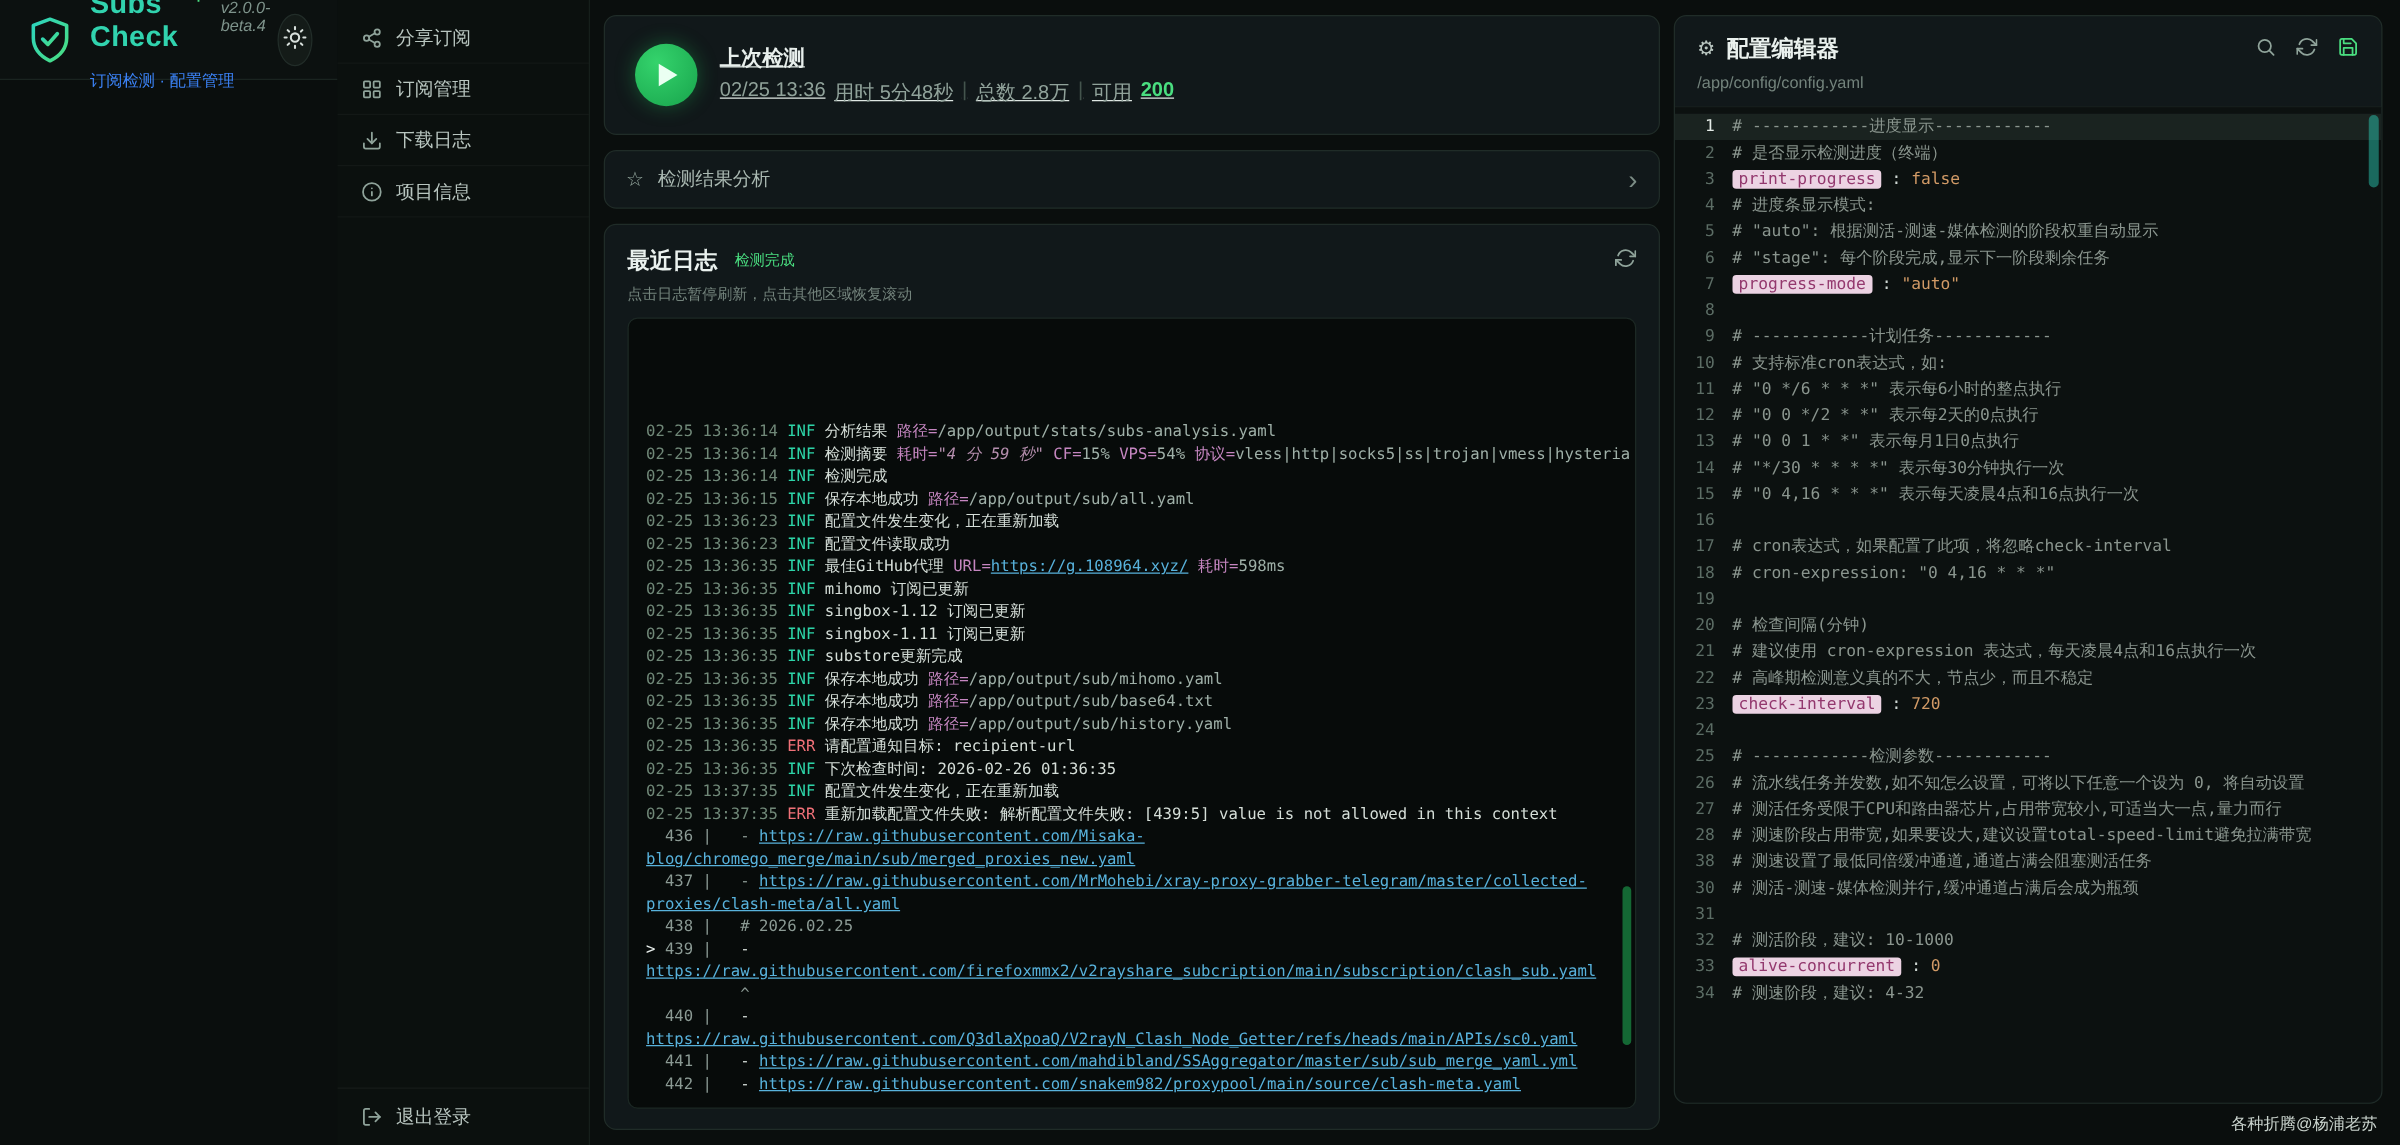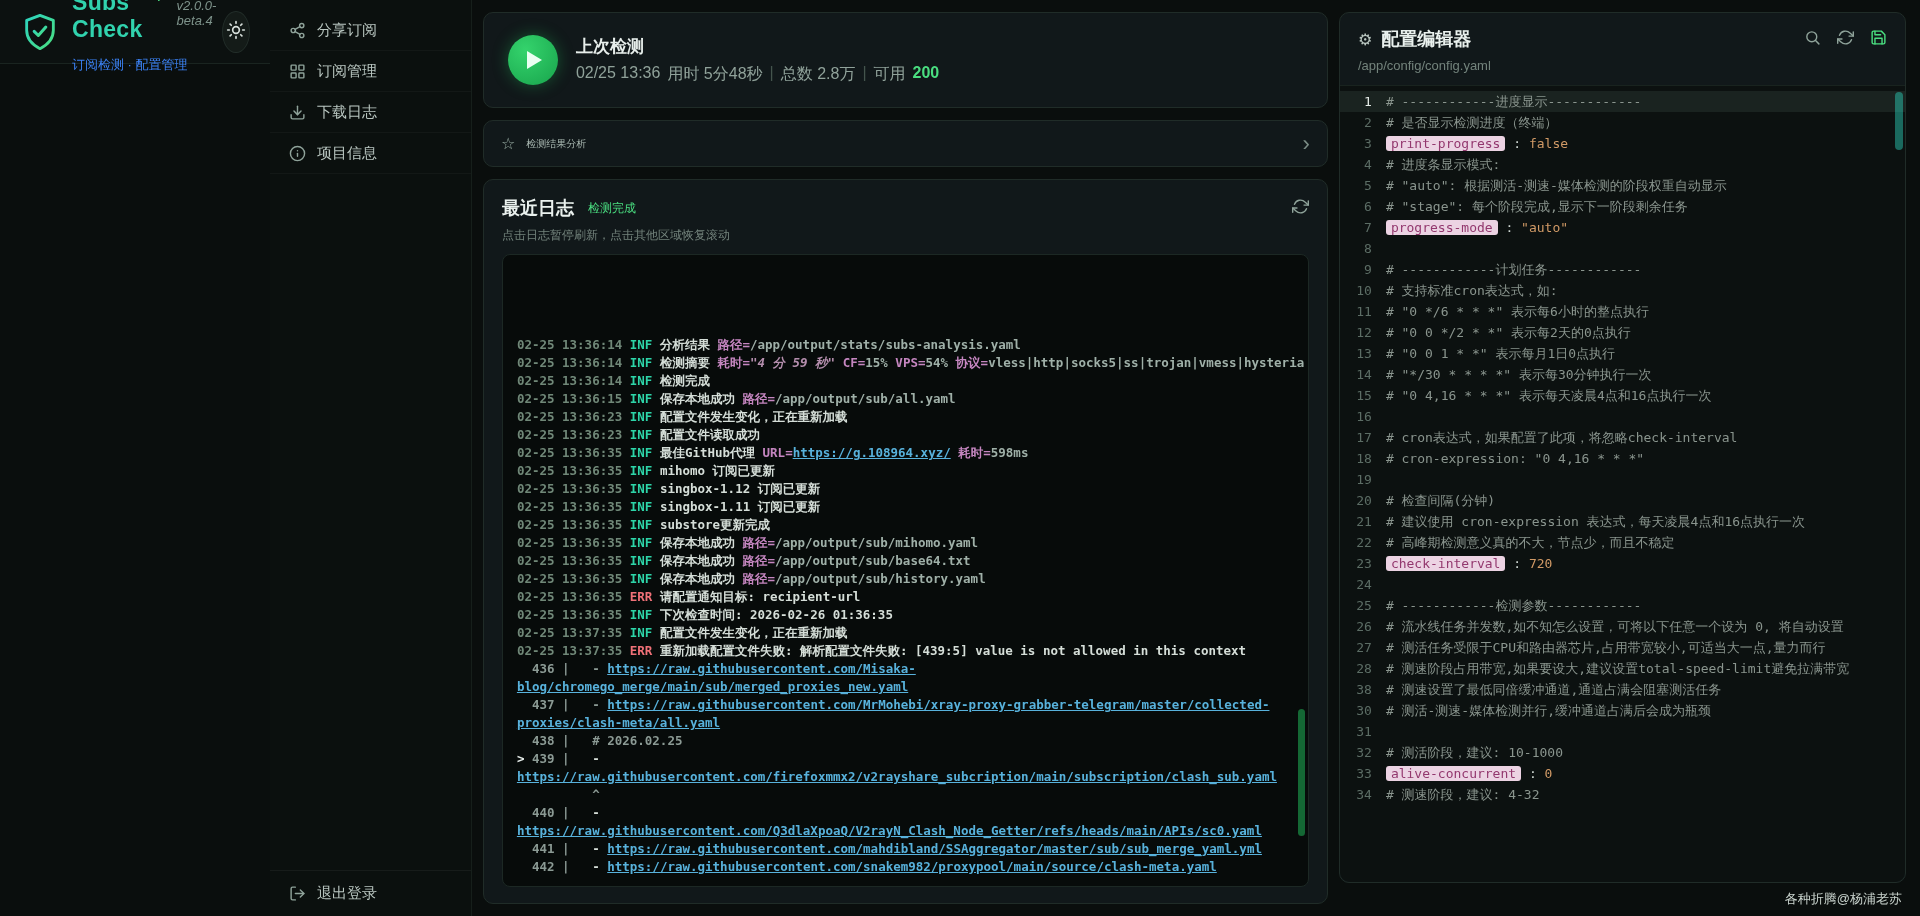--- a/index.html
+++ b/index.html
@@ -36,50 +36,50 @@
     font-size:15px; color:#b9c6c0; border-bottom:1px solid rgba(255,255,255,0.035); cursor:pointer; }
   .side-ic { display:flex; align-items:center; }
   .side-ic svg { width:17px; height:17px; stroke:#8fa39a; }
   .side-item.logout { margin-top:auto; border-bottom:none; border-top:1px solid rgba(255,255,255,0.05); height:46px; }
 
   
   .main-col { width:845px; flex:0 0 845px; margin:12px 0 12px 11px;
     display:flex; flex-direction:column; gap:12px; min-height:0; }
   .card { background:#11181a; border:1px solid #202c28; border-radius:10px; }
 
-  .card-last { height:96px; flex:0 0 96px; display:flex; align-items:center; padding:0 24px; gap:18px; }
+  .card-last { height:96px; flex:0 0 96px; display:flex; align-items:center; padding:0 24px; gap:18px;text-decoration:underline; }
   .play-btn { width:50px; height:50px; border-radius:50%; border:none; cursor:pointer;
     background:radial-gradient(circle at 35% 30%, #34d36c, #18a44c);
     box-shadow:0 0 16px rgba(34,197,94,.35); display:flex; align-items:center; justify-content:center; }
   .play-tri { width:0; height:0; border-left:15px solid #eafff2;
     border-top:9px solid transparent; border-bottom:9px solid transparent; margin-left:4px; }
   .last-title { font-size:17px; font-weight:bold; color:#e8efec; margin-bottom:6px; }
   .last-stats { display:flex; align-items:flex-start; gap:7px; font-size:16px; color:#90a29a; }
   .last-stats .sep { color:#44544d; }
   .last-stats .avail { color:#4ade80; font-weight:bold; }
 
   .card-analysis { height:47px; flex:0 0 47px; display:flex; align-items:center;
     padding:0 17px; gap:11px; cursor:pointer; }
   .star { font-size:16px; color:#93a69d; }
-  .an-label { font-size:10px; color:#aab9b2; }
+  .an-label { font-size:15px; color:#aab9b2; }
   .chev { margin-left:auto; font-size:22px; color:#7b8c85; line-height:1; }
 
   .card-logs { flex:1; min-height:0; display:flex; flex-direction:column; padding:16px 18px 16px; }
   .logs-head { display:flex; align-items:center; gap:10px; }
   .logs-title { font-size:18px; font-weight:bold; color:#eaf1ee; }
   .logs-badge { font-size:12px; color:#4ade80; padding:1px 4px; }
   .icon-btn { background:none; border:none; color:#8fa39a; cursor:pointer; display:flex; align-items:center; }
   .icon-btn svg { width:17px; height:17px; }
   .logs-head .icon-btn { margin-left:auto; }
   .logs-hint { font-size:12px; color:#73837c; margin-top:7px; }
 
   .console { margin-top:10px; flex:1; min-height:0; position:relative; overflow:hidden;
     background:#070b0a; border:1px solid #1c2824; border-radius:8px;
     font-family:"DejaVu Sans Mono","Liberation Mono",monospace; font-size:12.5px; line-height:18px; }
-  .console-content { position:absolute; bottom:10px; left:14px; right:3px;font-weight:bold; }
+  .console-content { position:absolute; bottom:10px; left:14px; right:3px; }
   .log-line { white-space:pre-wrap; overflow-wrap:break-word; color:#ced8d2; }
   .lg-t { color:#708878; }
   .lg-i { color:#2dd4a8; }
   .lg-e { color:#f07178; }
   .lg-m { color:#d5ded8; }
   .lg-k { color:#c586c0; }
   .lg-v { color:#9fb0a8; }
   .lg-s { color:#b48ead; font-style:italic; }
   .lg-a { color:#58b2dc; text-decoration:underline; cursor:pointer; }
   .lg-g { color:#8b9a94; }

